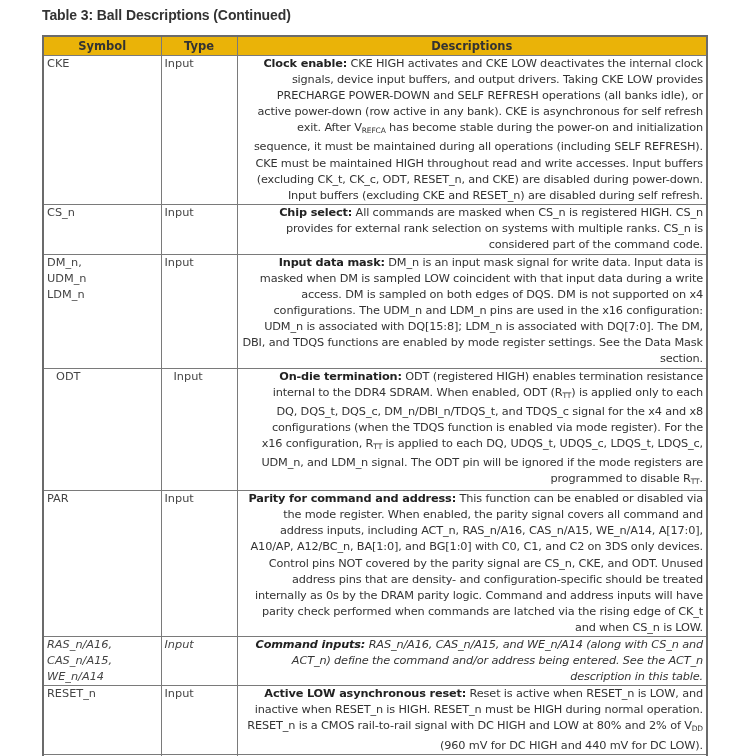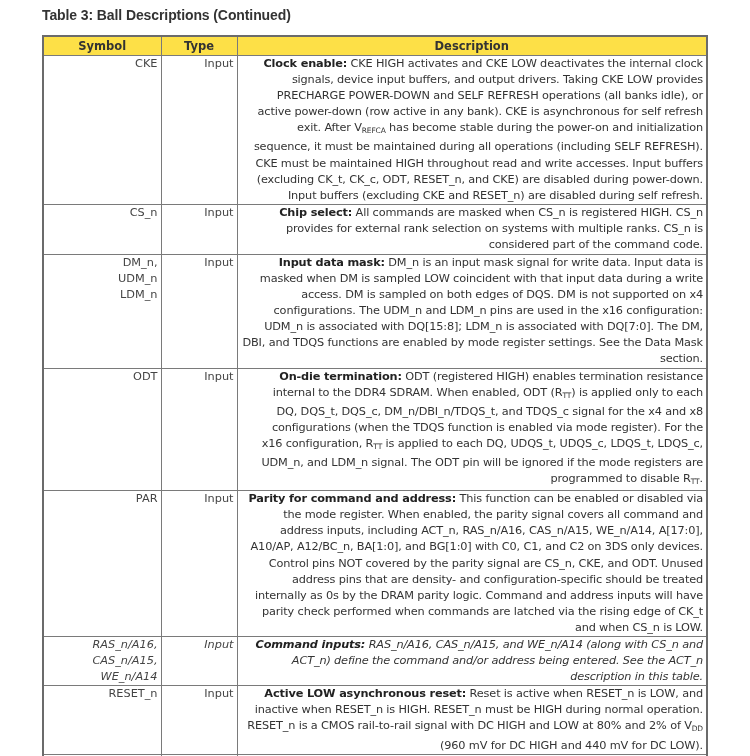--- a/index.html
+++ b/index.html
@@ -22,33 +22,33 @@
     font-size: 11.3px;
     line-height: 16.1px;
     border: 2px solid #6b6b6b;
   }
   table.ball th, table.ball td {
     border: 1.5px solid #7a7a7a;
     vertical-align: top;
     padding: 0 3px;
   }
   table.ball thead th {
-    background: #fde047;
+    background: #eab308;
     font-weight: bold;
     text-align: center;
     height: 18px;
     line-height: 18px;
     color: #333;
     font-size: 11.5px;
     margin-left: 32px;
   }
   col.c-sym { width: 118px; }
   col.c-type { width: 76px; }
   col.c-desc { width: 470px; }
-  td.sym, td.type { text-align: right; padding-top: 1px; color: #444; }
+  td.sym, td.type { text-align: left; padding-top: 1px; color: #444; }
   td.desc { padding: 1px 3px 0 3px; text-align: right; color: #333; letter-spacing: -0.15px; }
   td.desc b { color: #222; }
   .sub { font-size: 7.5px; vertical-align: -2px; }
   tr.r-cke td { height: 138px; }
   tr.r-cs td { height: 49px; }
   tr.r-dm td { height: 95px; }
   tr.r-odt td { height: 95px; padding-left: 12px; }
   tr.r-par td { height: 125px; }
   tr.r-ras td { height: 48px; font-style: italic; }
   tr.r-reset td { height: 63px; }
@@ -62,21 +62,21 @@
 <table class="ball">
   <colgroup>
     <col class="c-sym">
       <col class="c-type">
       <col class="c-desc">
   </colgroup>
   <thead>
     <tr>
       <th>Symbol</th>
       <th>Type</th>
-      <th>Description</th>
+      <th>Descriptions</th>
     </tr>
   </thead>
   <tbody>
 
     <tr class="r-cke">
       <td class="sym">
         <div>CKE</div>
       </td>
       <td class="type">Input</td>
       <td class="desc"><b>Clock enable:</b><span> CKE HIGH activates and CKE LOW deactivates the internal clock signals, device input buffers, and output drivers. Taking CKE LOW provides PRECHARGE POWER-DOWN and SELF REFRESH operations (all banks idle), or active power-down (row active in any bank). CKE is asynchronous for self refresh exit. After V</span><span class="sub">REFCA</span><span> has become stable during the power-on and initialization sequence, it must be maintained during all operations (including SELF REFRESH). CKE must be maintained HIGH throughout read and write accesses. Input buffers (excluding CK_t, CK_c, ODT, RESET_n, and CKE) are disabled during power-down. Input buffers (excluding CKE and RESET_n) are disabled during self refresh.</span></td>

